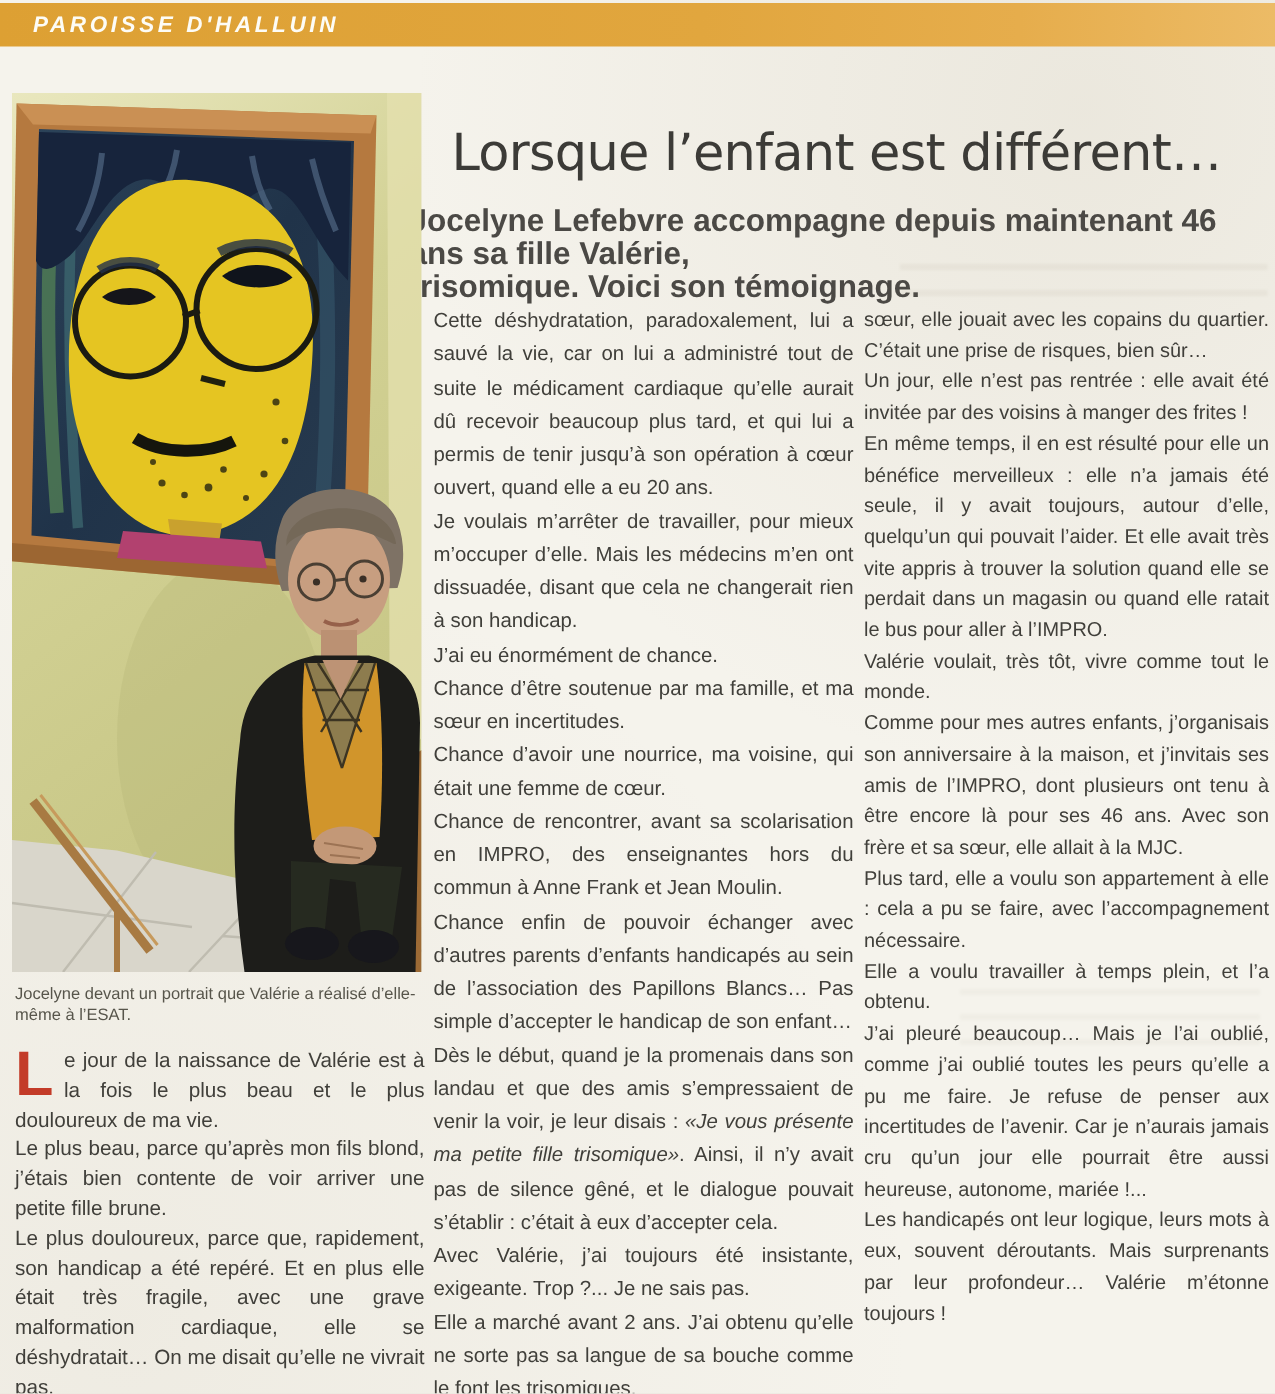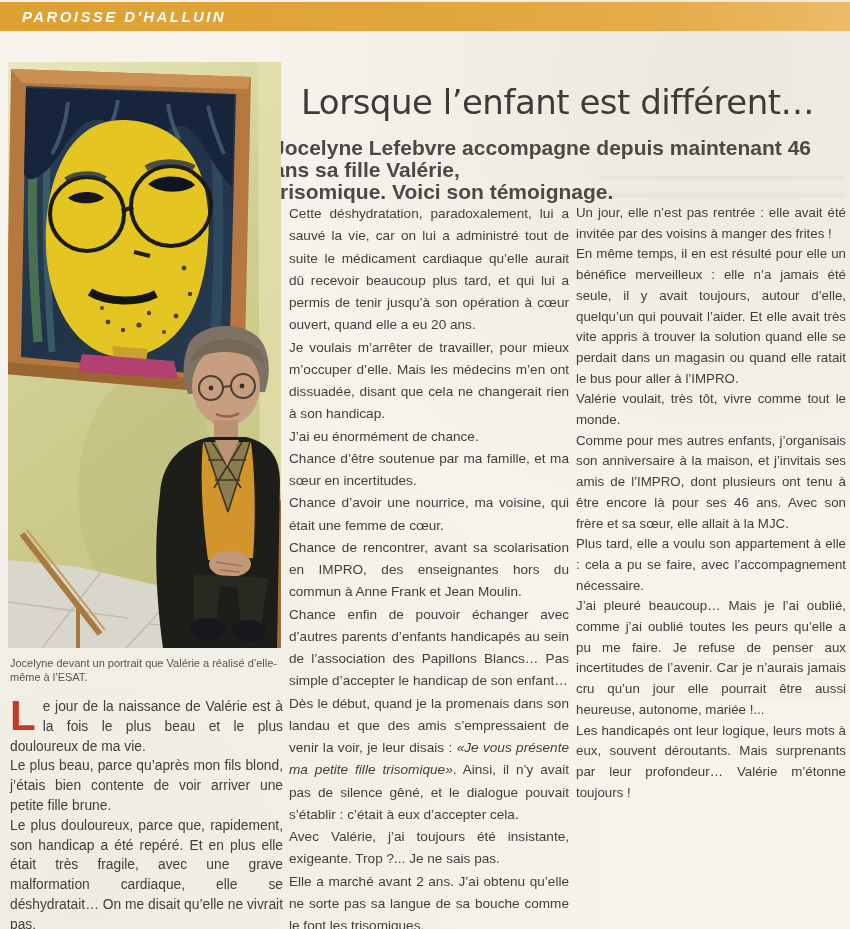--- a/index.html
+++ b/index.html
@@ -192,25 +192,27 @@
       <p><span>J’ai eu énormément de chance.</span></p>
       <p><span>Chance d’être soutenue par ma famille, et ma sœur en incertitudes.</span></p>
       <p><span>Chance d’avoir une nourrice, ma voisine, qui était une femme de cœur.</span></p>
       <p><span>Chance de rencontrer, avant sa scolarisation en IMPRO, des enseignantes hors du commun à Anne Frank et Jean Moulin.</span></p>
       <p><span>Chance enfin de pouvoir échanger avec d’autres parents d’enfants handicapés au sein de l’association des Papillons Blancs… Pas simple d’accepter le handicap de son enfant…</span></p>
       <p><span>Dès le début, quand je la promenais dans son landau et que des amis s’empressaient de venir la voir, je leur disais : </span><span class="it">«Je vous présente ma petite fille trisomique»</span><span>. Ainsi, il n’y avait pas de silence gêné, et le dialogue pouvait s’établir : c’était à eux d’accepter cela.</span></p>
       <p><span>Avec Valérie, j’ai toujours été insistante, exigeante. Trop ?... Je ne sais pas.</span></p>
       <p><span>Elle a marché avant 2 ans. J’ai obtenu qu’elle ne sorte pas sa langue de sa bouche comme le font les trisomiques.</span></p>
     </div>
   <div class="body-col col-right">
+      <p><span>sœur, elle jouait avec les copains du quartier. C’était une prise de risques, bien sûr…</span></p>
       <p><span>Un jour, elle n’est pas rentrée : elle avait été invitée par des voisins à manger des frites !</span></p>
       <p><span>En même temps, il en est résulté pour elle un bénéfice merveilleux : elle n’a jamais été seule, il y avait toujours, autour d’elle, quelqu’un qui pouvait l’aider. Et elle avait très vite appris à trouver la solution quand elle se perdait dans un magasin ou quand elle ratait le bus pour aller à l’IMPRO.</span></p>
       <p><span>Valérie voulait, très tôt, vivre comme tout le monde.</span></p>
       <p><span>Comme pour mes autres enfants, j’organisais son anniversaire à la maison, et j’invitais ses amis de l’IMPRO, dont plusieurs ont tenu à être encore là pour ses 46 ans. Avec son frère et sa sœur, elle allait à la MJC.</span></p>
       <p><span>Plus tard, elle a voulu son appartement à elle : cela a pu se faire, avec l’accompagnement nécessaire.</span></p>
+      <p><span>Elle a voulu travailler à temps plein, et l’a obtenu.</span></p>
       <p><span>J’ai pleuré beaucoup… Mais je l’ai oublié, comme j’ai oublié toutes les peurs qu’elle a pu me faire. Je refuse de penser aux incertitudes de l’avenir. Car je n’aurais jamais cru qu’un jour elle pourrait être aussi heureuse, autonome, mariée !...</span></p>
       <p><span>Les handicapés ont leur logique, leurs mots à eux, souvent déroutants. Mais surprenants par leur profondeur… Valérie m’étonne toujours !</span></p>
     </div>
 
   <div class="showthrough st-1"></div>
   <div class="showthrough st-2"></div>
 
 </div>
 
 </body></html>

